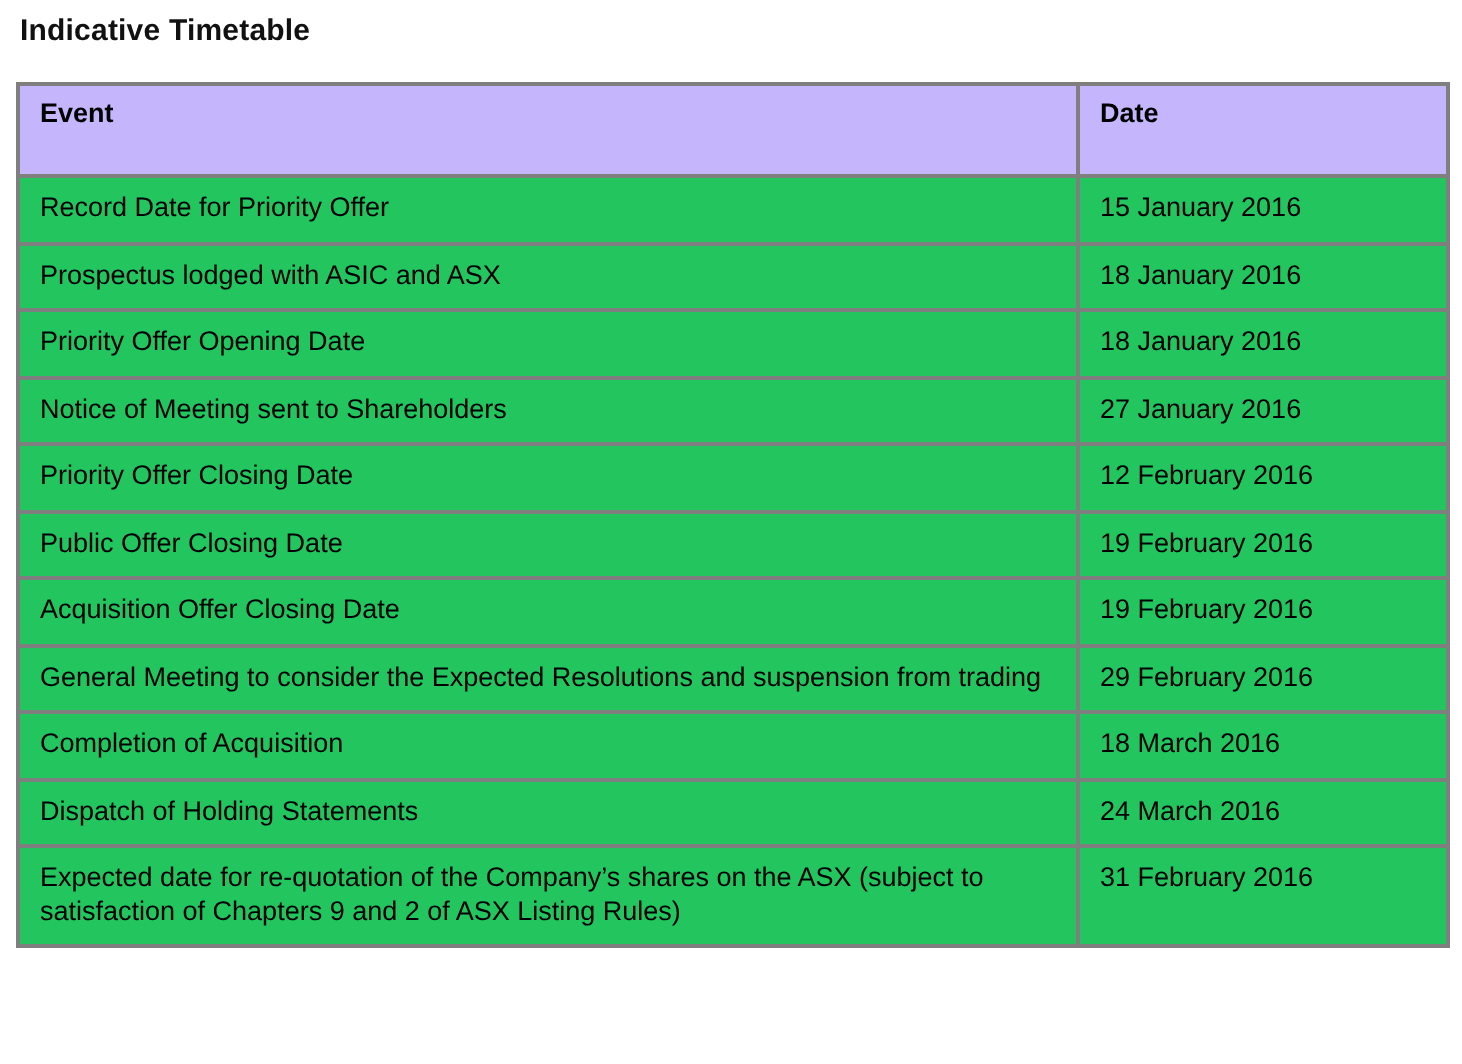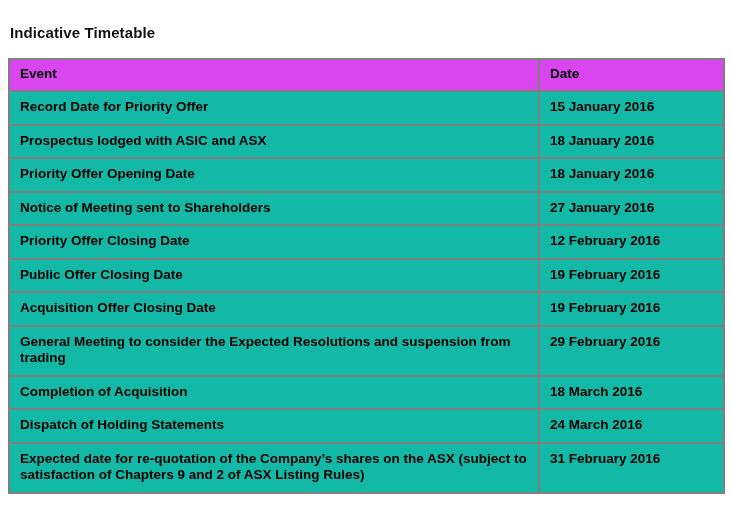--- a/index.html
+++ b/index.html
@@ -15,21 +15,21 @@
     position: relative;
     width: 731px;
     height: 532px;
     overflow: hidden;
     background: #ffffff;
   }
   .title {
     font-size: 15px;
     font-weight: bold;
     color: #111111;
-    margin: 24px 0 0 10px;
+    margin: 7px 0 0 10px;
     letter-spacing: 0.1px;
   }
   table.timetable {
     border-collapse: collapse;
     table-layout: fixed;
     width: 715px;
     margin: 17px 0 0 8px;
     border: 2px solid #6e6e6e;
   }
   table.timetable col.col-event { width: 530px; }
@@ -38,28 +38,27 @@
   table.timetable td {
     border: 2px solid #7f7f7f;
     font-size: 13.5px;
     line-height: 1.22;
     text-align: left;
     vertical-align: top;
     padding: 7px 10px 8px 10px;
     word-wrap: break-word;
   }
   table.timetable th {
-    background: #d946ef;
+    background: #c4b5fd;
     font-weight: bold;
     padding-top: 6px;
-    padding-bottom: 8px;
+    padding-bottom: 22px;
   }
   table.timetable td {
-    background: #14b8a6;
-    font-weight: bold;
+    background: #22c55e;
   }
 </style>
 </head>
 <body>
 
 <div class="page">
   <div class="title">Indicative Timetable</div>
 
   <table class="timetable">
     <colgroup>

